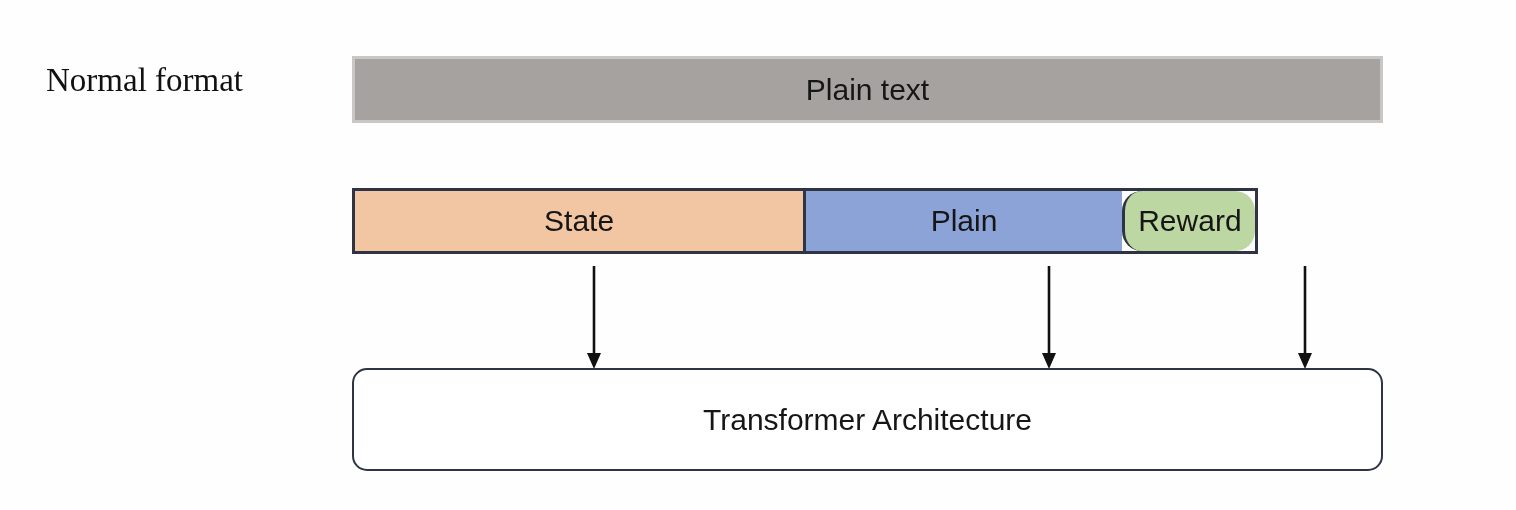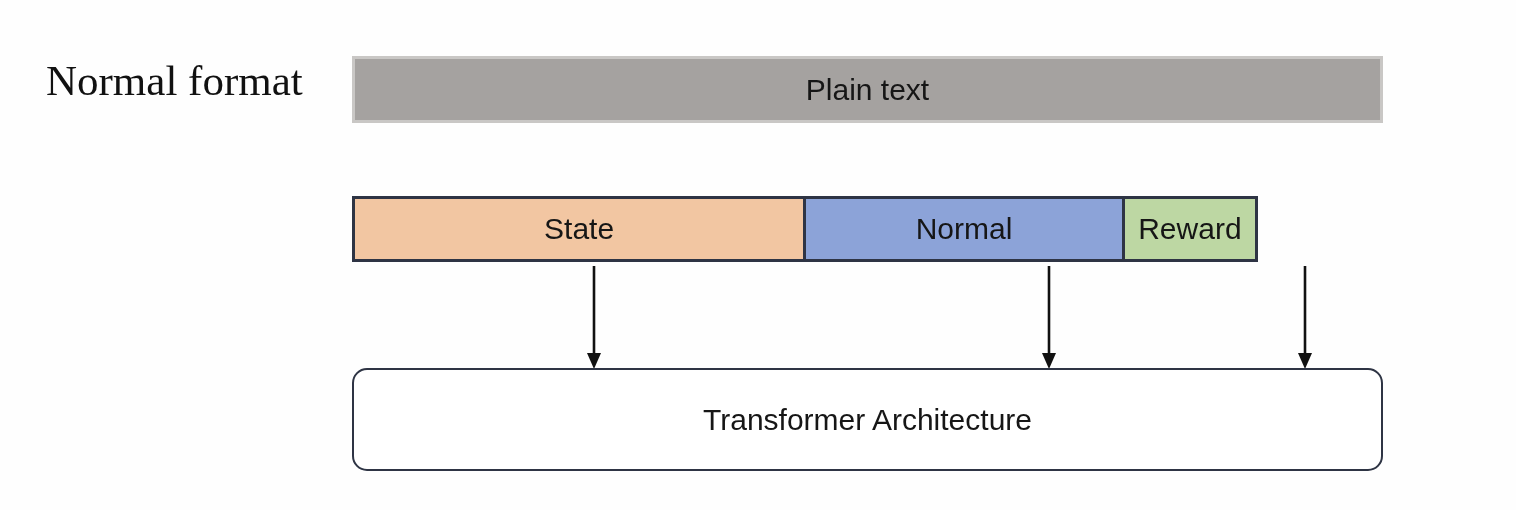--- a/index.html
+++ b/index.html
@@ -16,21 +16,21 @@
     overflow: hidden;
   }
 
   
   .row-label {
     position: absolute;
     left: 46px;
     display: flex;
     align-items: center;
     font-family: "Liberation Serif", serif;
-    font-size: 43px;
+    font-size: 33px;
     color: #111111;
     white-space: nowrap;
   }
   .row-label.normal   { top: 47px;  height: 67px; }
   .row-label.decision { top: 198px; height: 66px; }
 
   
   .plain-bar {
     position: absolute;
     left: 352px;
@@ -44,39 +44,39 @@
     align-items: center;
     justify-content: center;
     font-size: 30px;
     color: #161616;
   }
 
   
   .decision-bar {
     position: absolute;
     left: 352px;
-    top: 196px;
+    top: 188px;
     width: 906px;
     height: 66px;
     box-sizing: border-box;
     border: 3px solid #2e3444;
     display: flex;
   }
   .segment {
     display: flex;
     align-items: center;
     justify-content: center;
     font-size: 30px;
     color: #161616;
     box-sizing: border-box;
     height: 100%;
   }
   .segment.state  { width: 49.8%; }
   .segment.action { width: 35.4%; border-left: 3px solid #2e3444; }
-  .segment.reward { width: 14.8%; border-left: 3px solid #2e3444; }
+  .segment.reward { width: 14.8%; border-left: 3px solid #2e3444; border-radius: 20px; }
 
   
   .arrow {
     position: absolute;
     top: 266px;
     width: 16px;
     height: 103px;
   }
   .arrow.a1 { left: 586px; }  
   .arrow.a2 { left: 1041px; } 
@@ -110,21 +110,21 @@
 
   <div class="plain-bar" style="background-color: rgb(165, 162, 160); border-color: rgb(201, 199, 197);">
     <span>Plain text</span>
   </div>
 
   <div class="decision-bar" style="border-color: rgb(46, 52, 68);">
     <div class="segment state" style="background-color: rgb(242, 198, 162);">
       <span>State</span>
     </div>
     <div class="segment action" style="background-color: rgb(140, 163, 216); border-left-color: rgb(46, 52, 68);">
-      <span>Normal</span>
+      <span>Plain</span>
     </div>
     <div class="segment reward" style="background-color: rgb(189, 215, 163); border-left-color: rgb(46, 52, 68);">
       <span>Reward</span>
     </div>
   </div>
 
   <svg class="arrow a1" viewBox="0 0 16 103">
     <line x1="8" y1="0" x2="8" y2="89" stroke="#111111" stroke-width="2.6"></line>
     <polygon points="1,87 15,87 8,103" fill="#111111"></polygon>
   </svg>

